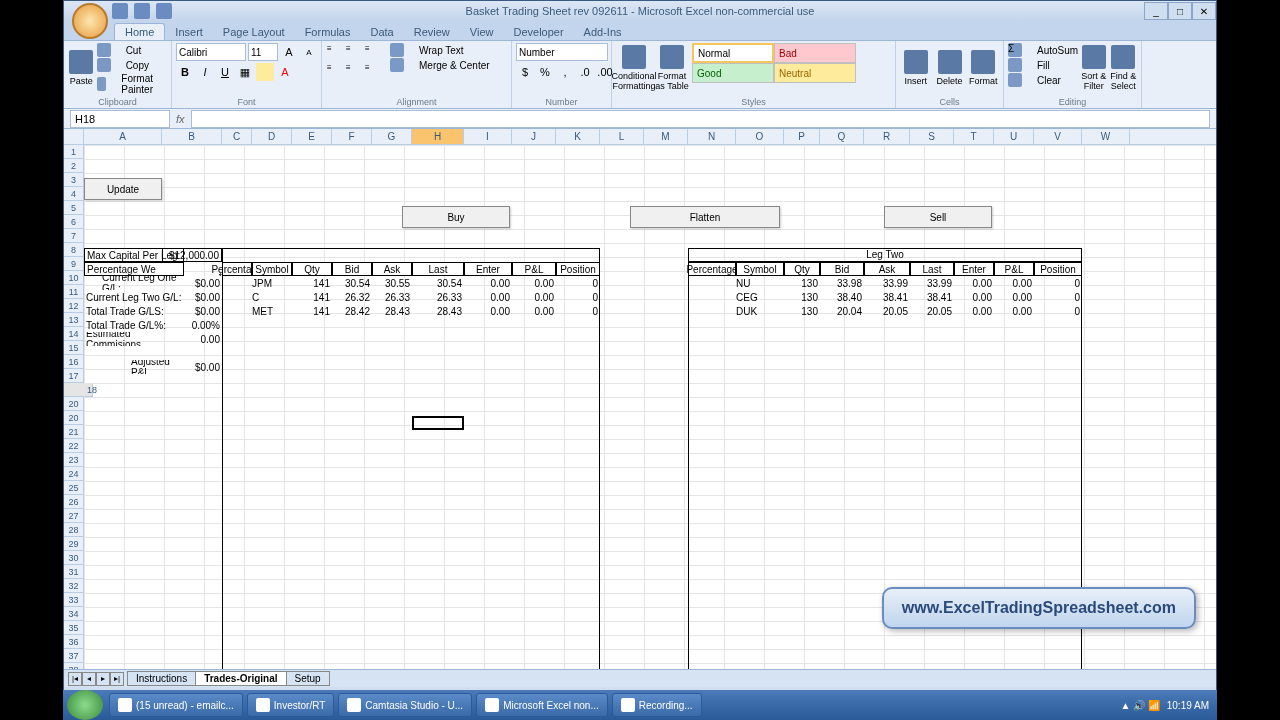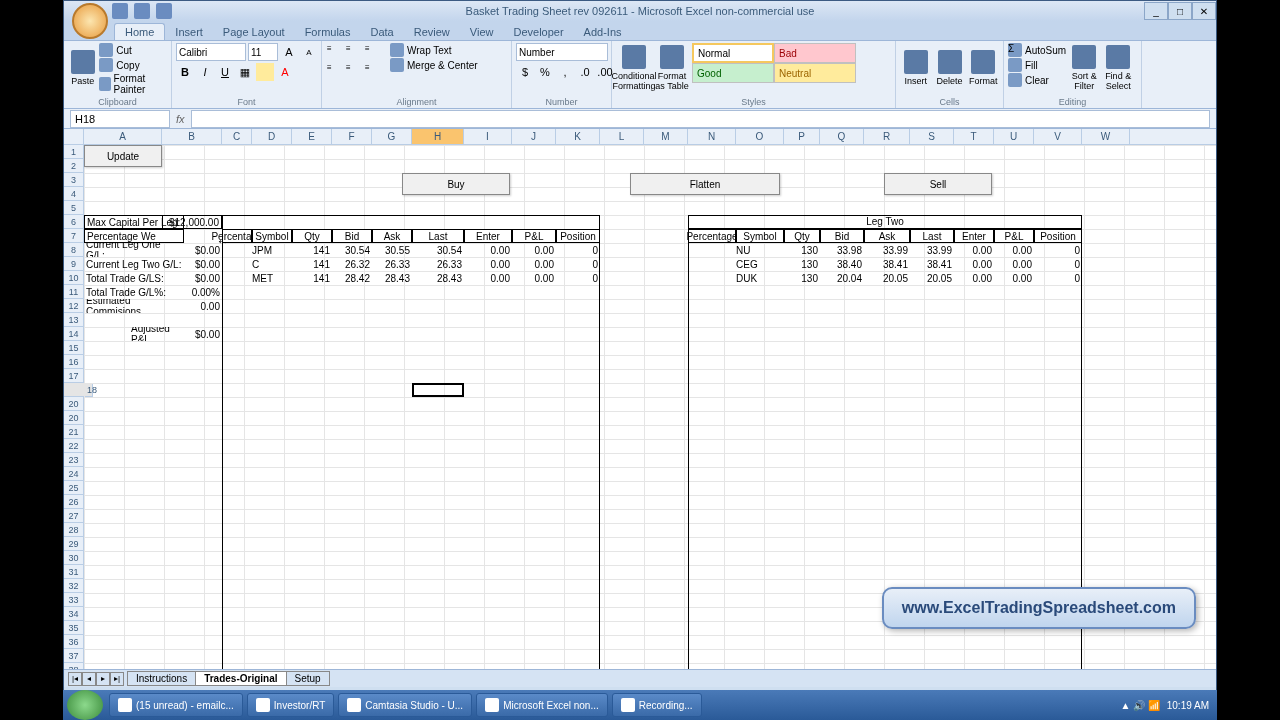--- a/index.html
+++ b/index.html
@@ -15,21 +15,21 @@
 .ribbon-tabs { height: 20px; display: flex; align-items: flex-end; padding-left: 50px; border-bottom: 1px solid #9db6d8; background: #c3d5ec; }
 .ribbon-tab { padding: 2px 10px; font-size: 11px; color: #3a5a7a; cursor: pointer; }
 .ribbon-tab.active { background: #e8eff8; border: 1px solid #9db6d8; border-bottom: none; border-radius: 3px 3px 0 0; }
 .ribbon { height: 68px; background: #e8eff8; border-bottom: 1px solid #9db6d8; display: flex; }
 .ribbon-group { border-right: 1px solid #c0d0e5; display: flex; flex-direction: column; padding: 2px 4px; position: relative; }
 .ribbon-group-label { font-size: 9px; color: #6a7a8a; text-align: center; position: absolute; bottom: 1px; left: 0; right: 0; }
 .rg-content { flex: 1; display: flex; align-items: flex-start; gap: 2px; }
 .big-btn { width: 36px; height: 50px; display: flex; flex-direction: column; align-items: center; justify-content: center; font-size: 9px; text-align: center; }
 .big-btn .icon { width: 24px; height: 24px; background: #5a7aa5; border-radius: 2px; margin-bottom: 2px; }
 .sub-items { display: flex; flex-direction: column; gap: 1px; font-size: 10px; }
-.sub-items div { display: flex; align-items: center; gap: 3px; }
+.sub-items div { display: flex; align-items: center; gap: 15px; }
 .sub-icon { width: 14px; height: 14px; background: #7a9ac5; display: inline-block; border-radius: 2px; }
 .font-controls { display: flex; flex-direction: column; gap: 2px; }
 .font-row { display: flex; gap: 2px; align-items: center; }
 .font-select { width: 70px; height: 18px; border: 1px solid #a9bdd8; font-size: 10px; padding: 0 2px; }
 .size-select { width: 30px; height: 18px; border: 1px solid #a9bdd8; font-size: 10px; padding: 0 2px; }
 .fmt-btn { width: 18px; height: 18px; border: 1px solid transparent; display: flex; align-items: center; justify-content: center; font-size: 11px; }
 .align-grid { display: grid; grid-template-columns: repeat(3, 18px); gap: 1px; }
 .align-btn { width: 18px; height: 18px; border: 1px solid transparent; font-size: 8px; }
 .style-box { width: 82px; height: 20px; border: 1px solid #c0c0c0; font-size: 10px; display: flex; align-items: center; padding-left: 4px; }
 .style-normal { background: #fff; }
@@ -43,21 +43,21 @@
 .grid-area { position: relative; height: 540px; background: #fff; overflow: hidden; }
 .col-headers { height: 16px; display: flex; background: #e8eff8; border-bottom: 1px solid #b9cde5; }
 .corner { width: 20px; border-right: 1px solid #b9cde5; background: #e8eff8; }
 .col-h { border-right: 1px solid #b9cde5; font-size: 10px; display: flex; align-items: center; justify-content: center; color: #3a5a7a; }
 .col-h.active { background: #fac46e; }
 .row-headers { position: absolute; left: 0; top: 16px; width: 20px; }
 .row-h { height: 14px; border-bottom: 1px solid #b9cde5; border-right: 1px solid #b9cde5; background: #e8eff8; font-size: 9px; display: flex; align-items: center; justify-content: center; color: #3a5a7a; }
 .row-h.active { background: #e5e5e5; padding-left: 28px; }
 .cells { position: absolute; left: 20px; top: 16px; right: 0; bottom: 0; }
 .gridlines { position: absolute; inset: 0; background-image: linear-gradient(#e5e5e5 1px, transparent 1px), linear-gradient(90deg, #e5e5e5 1px, transparent 1px); }
-.sheet-content { position: absolute; inset: 0; font-size: 10px; }
+.sheet-content { position: absolute; inset: 0; font-size: 10px; margin-top: 33px; }
 .cell { position: absolute; display: flex; align-items: center; padding: 0 2px; height: 14px; }
 .ui-btn { position: absolute; background: #f0f0f0; border: 1px solid #888; font-size: 10px; display: flex; align-items: center; justify-content: center; box-shadow: 1px 1px 2px rgba(0,0,0,0.2); }
 .tbl-border { position: absolute; border: 1px solid #000; }
 .tbl-hdr { position: absolute; border: 1px solid #000; background: #fff; font-size: 10px; display: flex; align-items: center; justify-content: center; }
 .tbl-cell { position: absolute; font-size: 10px; display: flex; align-items: center; height: 14px; }
 .sel-box { position: absolute; border: 2px solid #000; background: transparent; }
 .watermark { position: absolute; right: 20px; bottom: 40px; background: linear-gradient(#e8eff8, #c0d5ee); border: 2px solid #6a8cc0; border-radius: 10px; padding: 10px 18px; font-size: 16px; font-weight: bold; color: #2a4a7a; box-shadow: 2px 2px 6px rgba(0,0,0,0.3); }
 .sheet-tabs { height: 18px; background: #d5e3f3; display: flex; align-items: center; font-size: 10px; border-top: 1px solid #9db6d8; }
 .tab-nav { display: flex; margin: 0 4px; }
 .tab-nav-btn { width: 14px; height: 14px; border: 1px solid #888; font-size: 8px; display: flex; align-items: center; justify-content: center; }
@@ -343,21 +343,21 @@
     <div class="cells">
       <div class="gridlines" id="gridlines" style="background-size: 40px 14px;"></div>
       <div class="sheet-content" id="sheet-content">
           <div class="ui-btn" style="left: 0px; top: 0px; width: 78px; height: 22px;">Update</div>
           <div class="ui-btn" style="left: 318px; top: 28px; width: 108px; height: 22px;">Buy</div>
           <div class="ui-btn" style="left: 546px; top: 28px; width: 150px; height: 22px;">Flatten</div>
           <div class="ui-btn" style="left: 800px; top: 28px; width: 108px; height: 22px;">Sell</div>
           <div class="cell" style="left: 0px; top: 70px; width: 100px; border: 1px solid rgb(0, 0, 0); background: rgb(255, 255, 255); overflow: hidden;">Max Capital Per Leg:</div>
           <div class="cell" style="left: 78px; top: 70px; width: 60px; justify-content: flex-end; border: 1px solid rgb(0, 0, 0);">$12,000.00</div>
           <div class="cell" style="left: 0px; top: 84px; width: 100px; border: 1px solid rgb(0, 0, 0); background: rgb(255, 255, 255); overflow: hidden;">Percentage We</div>
-          <div class="cell" style="left: 0px; top: 98px; width: 100px; overflow: hidden;">Current Leg One G/L:</div>
+          <div class="cell" style="left: 16px; top: 98px; width: 100px; overflow: hidden;">Current Leg One G/L:</div>
           <div class="cell" style="left: 78px; top: 98px; width: 60px; justify-content: flex-end;">$0.00</div>
           <div class="cell" style="left: 0px; top: 112px; width: 100px; overflow: hidden;">Current Leg Two G/L:</div>
           <div class="cell" style="left: 78px; top: 112px; width: 60px; justify-content: flex-end;">$0.00</div>
           <div class="cell" style="left: 0px; top: 126px; width: 100px; overflow: hidden;">Total Trade G/LS:</div>
           <div class="cell" style="left: 78px; top: 126px; width: 60px; justify-content: flex-end;">$0.00</div>
           <div class="cell" style="left: 0px; top: 140px; width: 100px; overflow: hidden;">Total Trade G/L%:</div>
           <div class="cell" style="left: 78px; top: 140px; width: 60px; justify-content: flex-end;">0.00%</div>
           <div class="cell" style="left: 0px; top: 154px; width: 100px; overflow: hidden;">Estimated Commisions</div>
           <div class="cell" style="left: 78px; top: 154px; width: 60px; justify-content: flex-end;">0.00</div>
           <div class="cell" style="left: 0px; top: 182px; width: 100px; overflow: hidden; padding-left: 47px;">Adjusted P&amp;L</div>

